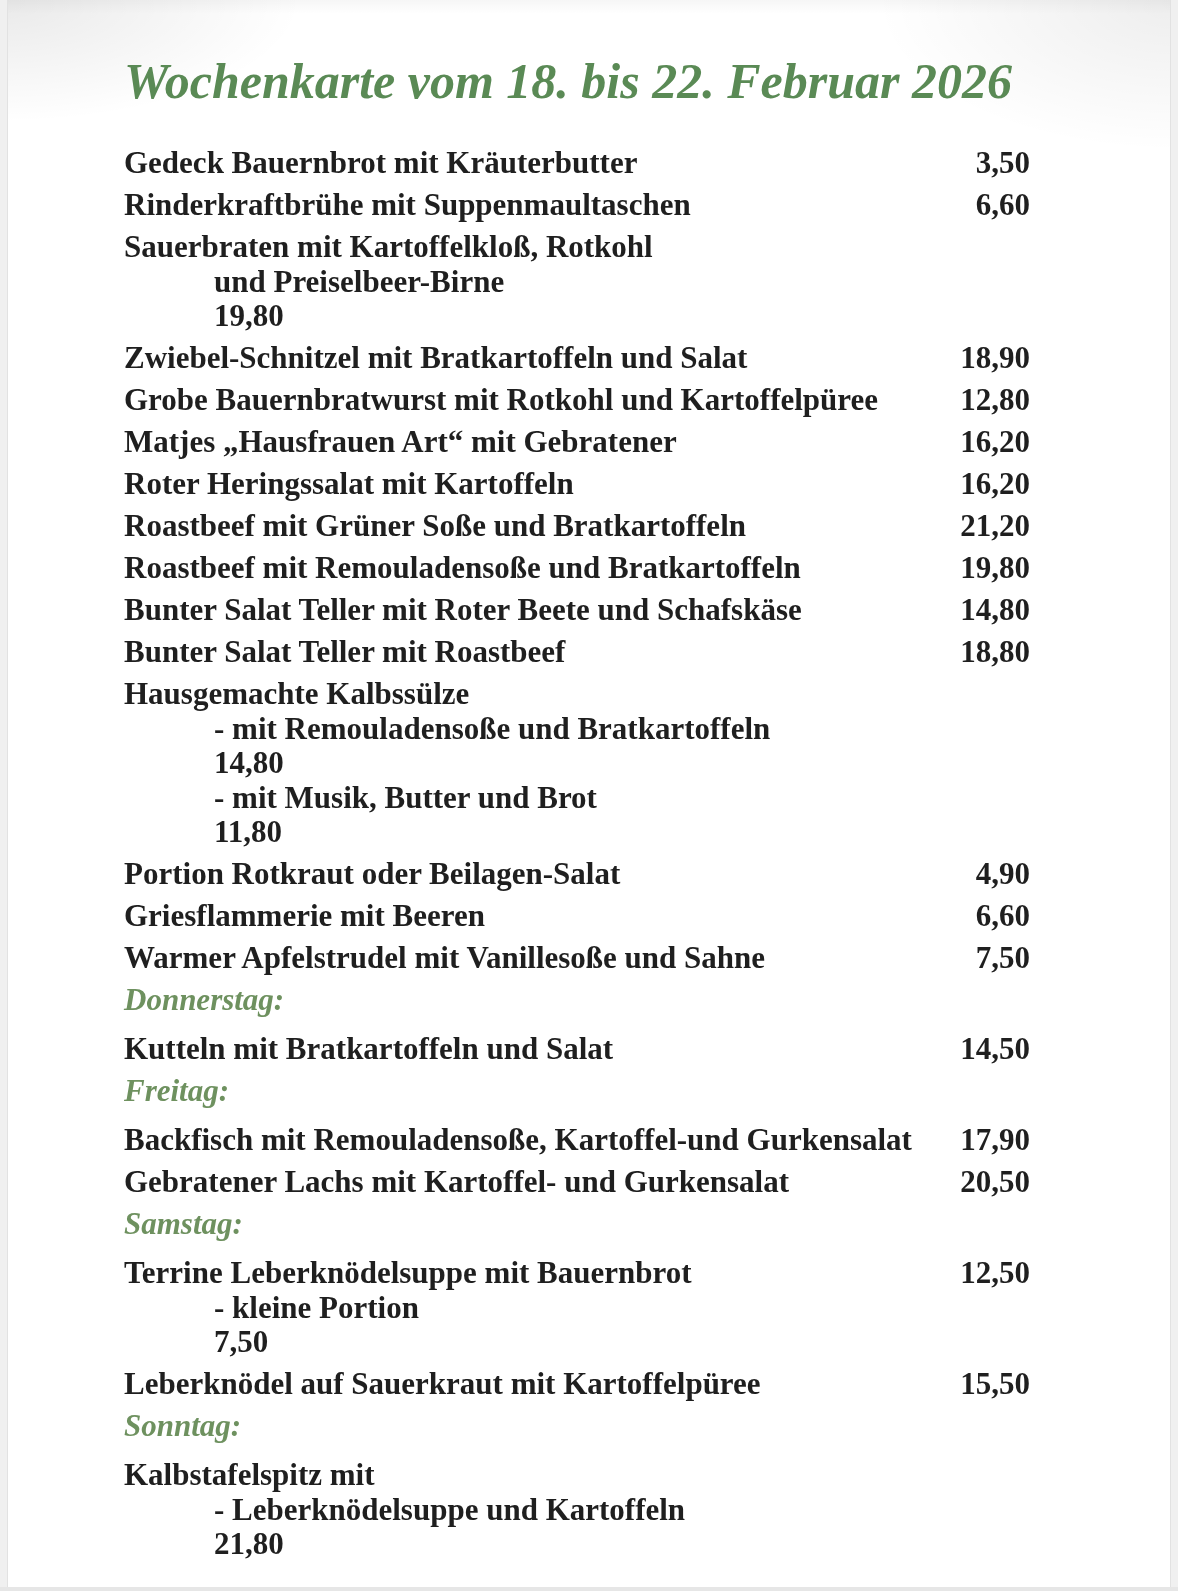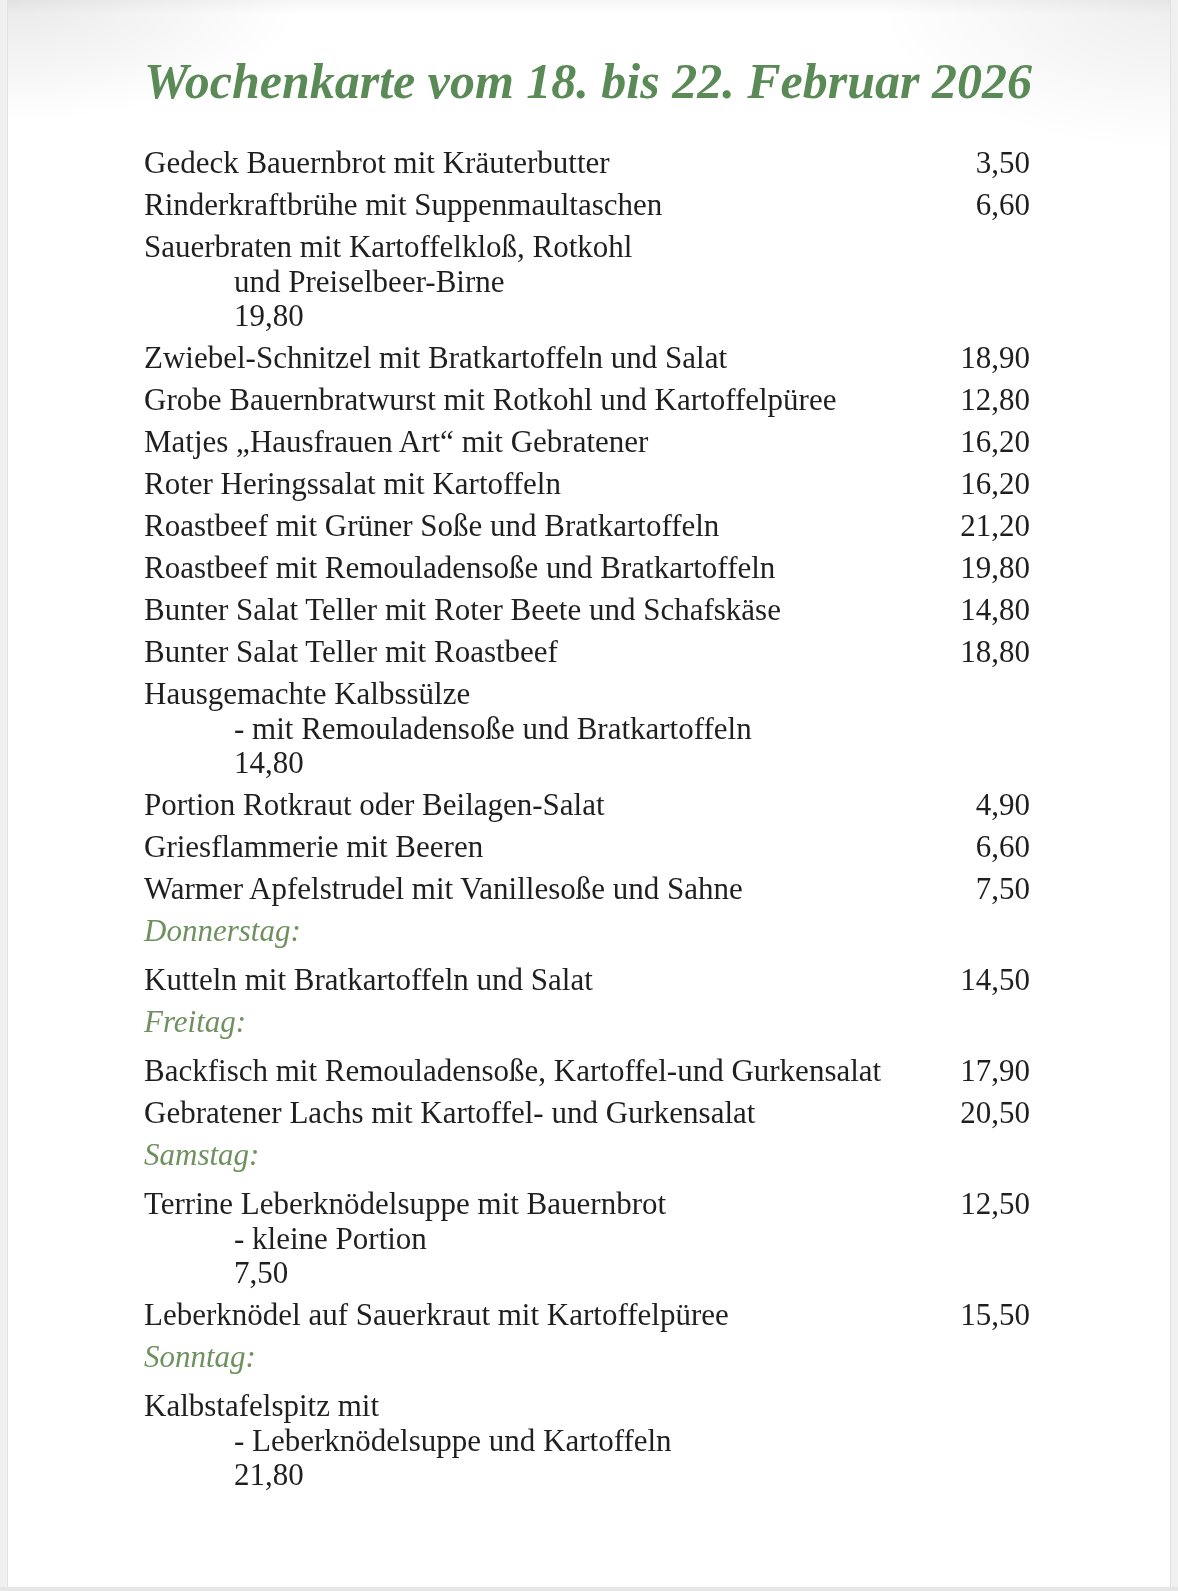--- a/index.html
+++ b/index.html
@@ -23,34 +23,34 @@
   .edge-right {
     position: absolute; right: 0; top: 0; bottom: 0; width: 7px;
     background: #f0f0f0; border-left: 1px solid #e2e2e2;
   }
   .edge-bottom {
     position: absolute; left: 0; right: 0; bottom: 0; height: 4px;
     background: #e6e6e6;
   }
   .content {
     position: absolute;
-    left: 144px;
+    left: 124px;
     right: 148px;
     top: 52px;
   }
   .title {
     font-size: 50px;
     line-height: 1.16;
     font-weight: bold;
     font-style: italic;
     color: #5a8a55;
     margin: 0 0 36px 0;
     white-space: nowrap;
   }
-  .menu { display: block; }
+  .menu { display: block; font-weight: bold; }
   .row {
     display: flex;
     justify-content: space-between;
     align-items: baseline;
     font-size: 31px;
     line-height: 34px;
     margin-top: 8px;
   }
   .menu .row:first-child { margin-top: 0; }
   .row.sub { margin-top: 1px; padding-left: 70px; flex-direction: column; }
@@ -139,20 +139,24 @@
       <div class="row">
         <span class="dish">Hausgemachte Kalbssülze</span>
         <span class="price"></span>
       </div>
 
       <div class="row sub">
         <span class="dish">- mit Remouladensoße und Bratkartoffeln</span>
         <span class="price">14,80</span>
       </div>
 
+      <div class="row sub">
+        <span class="dish">- mit Musik, Butter und Brot</span>
+        <span class="price">11,80</span>
+      </div>
 
       <div class="row">
         <span class="dish">Portion Rotkraut oder Beilagen-Salat</span>
         <span class="price">4,90</span>
       </div>
 
       <div class="row">
         <span class="dish">Griesflammerie mit Beeren</span>
         <span class="price">6,60</span>
       </div>

